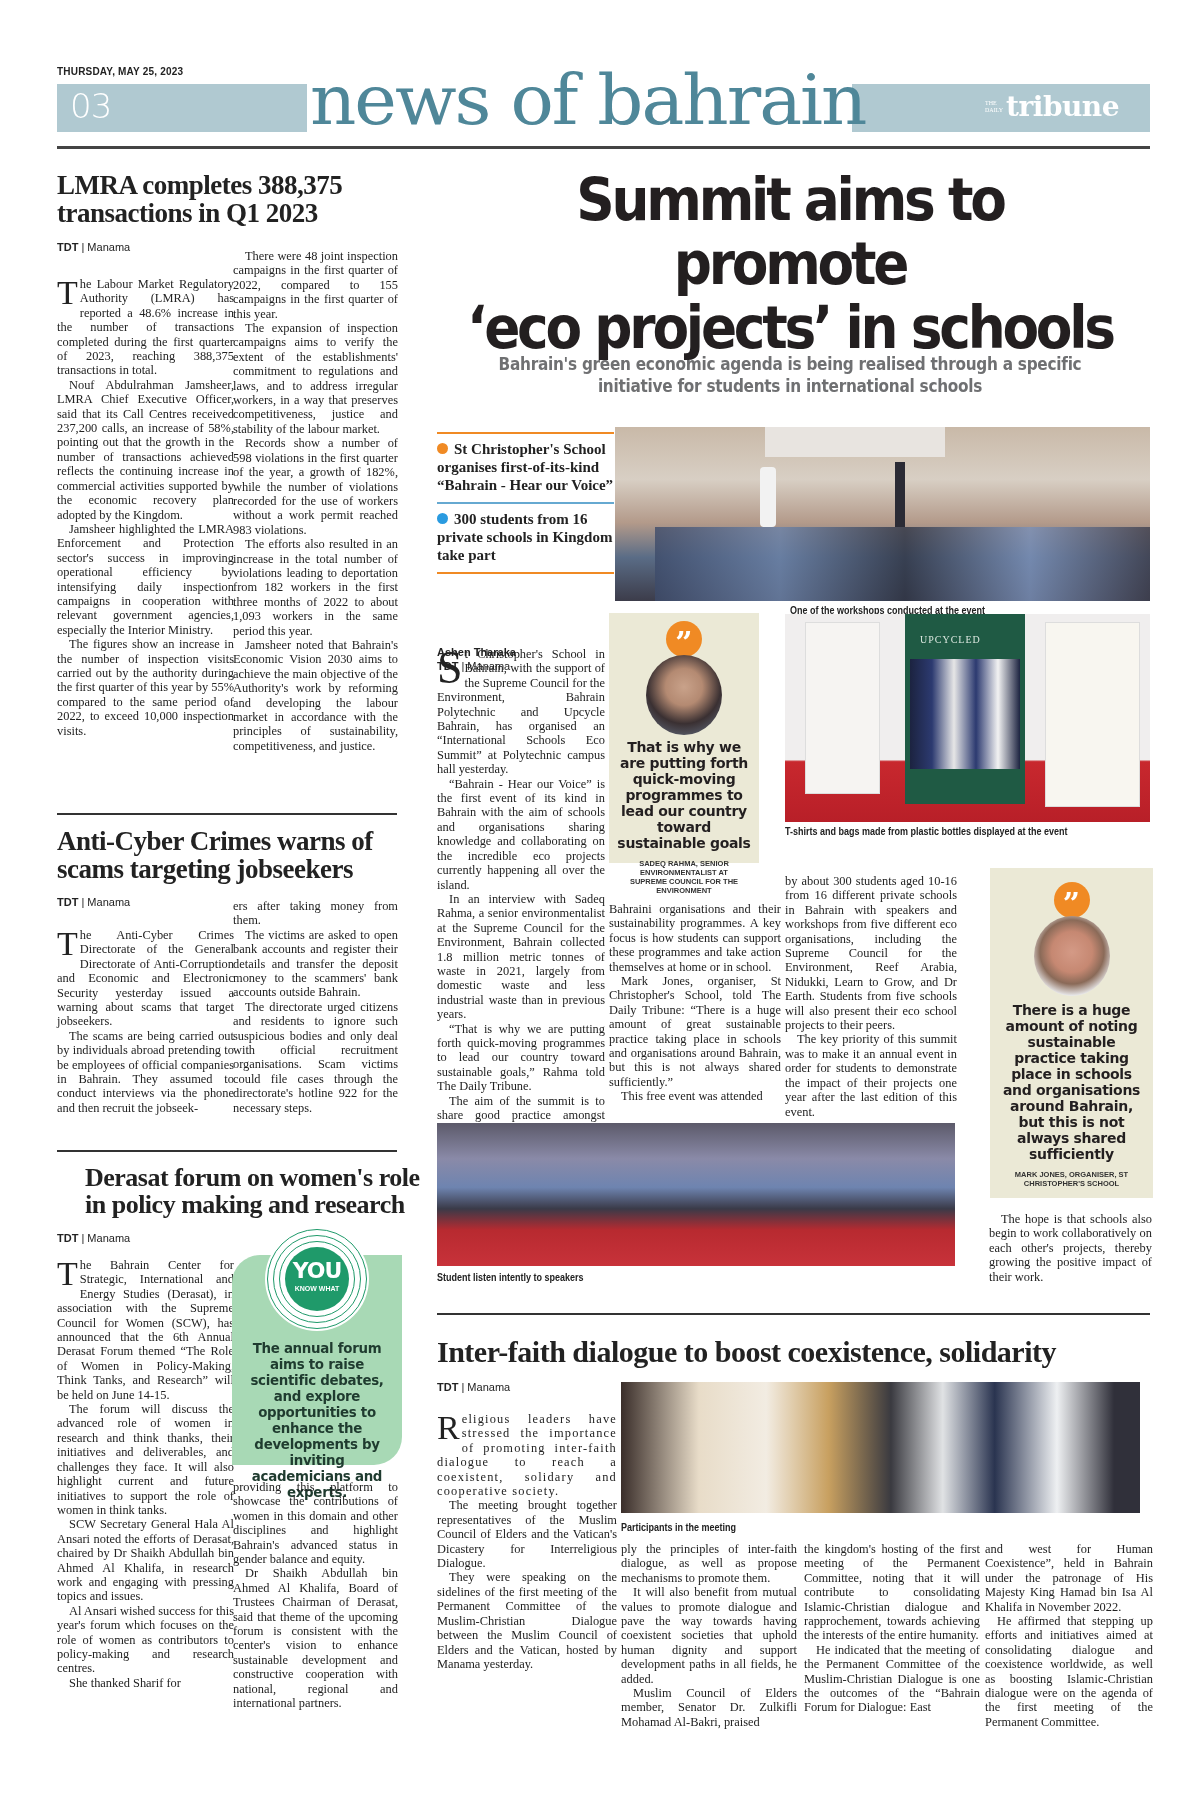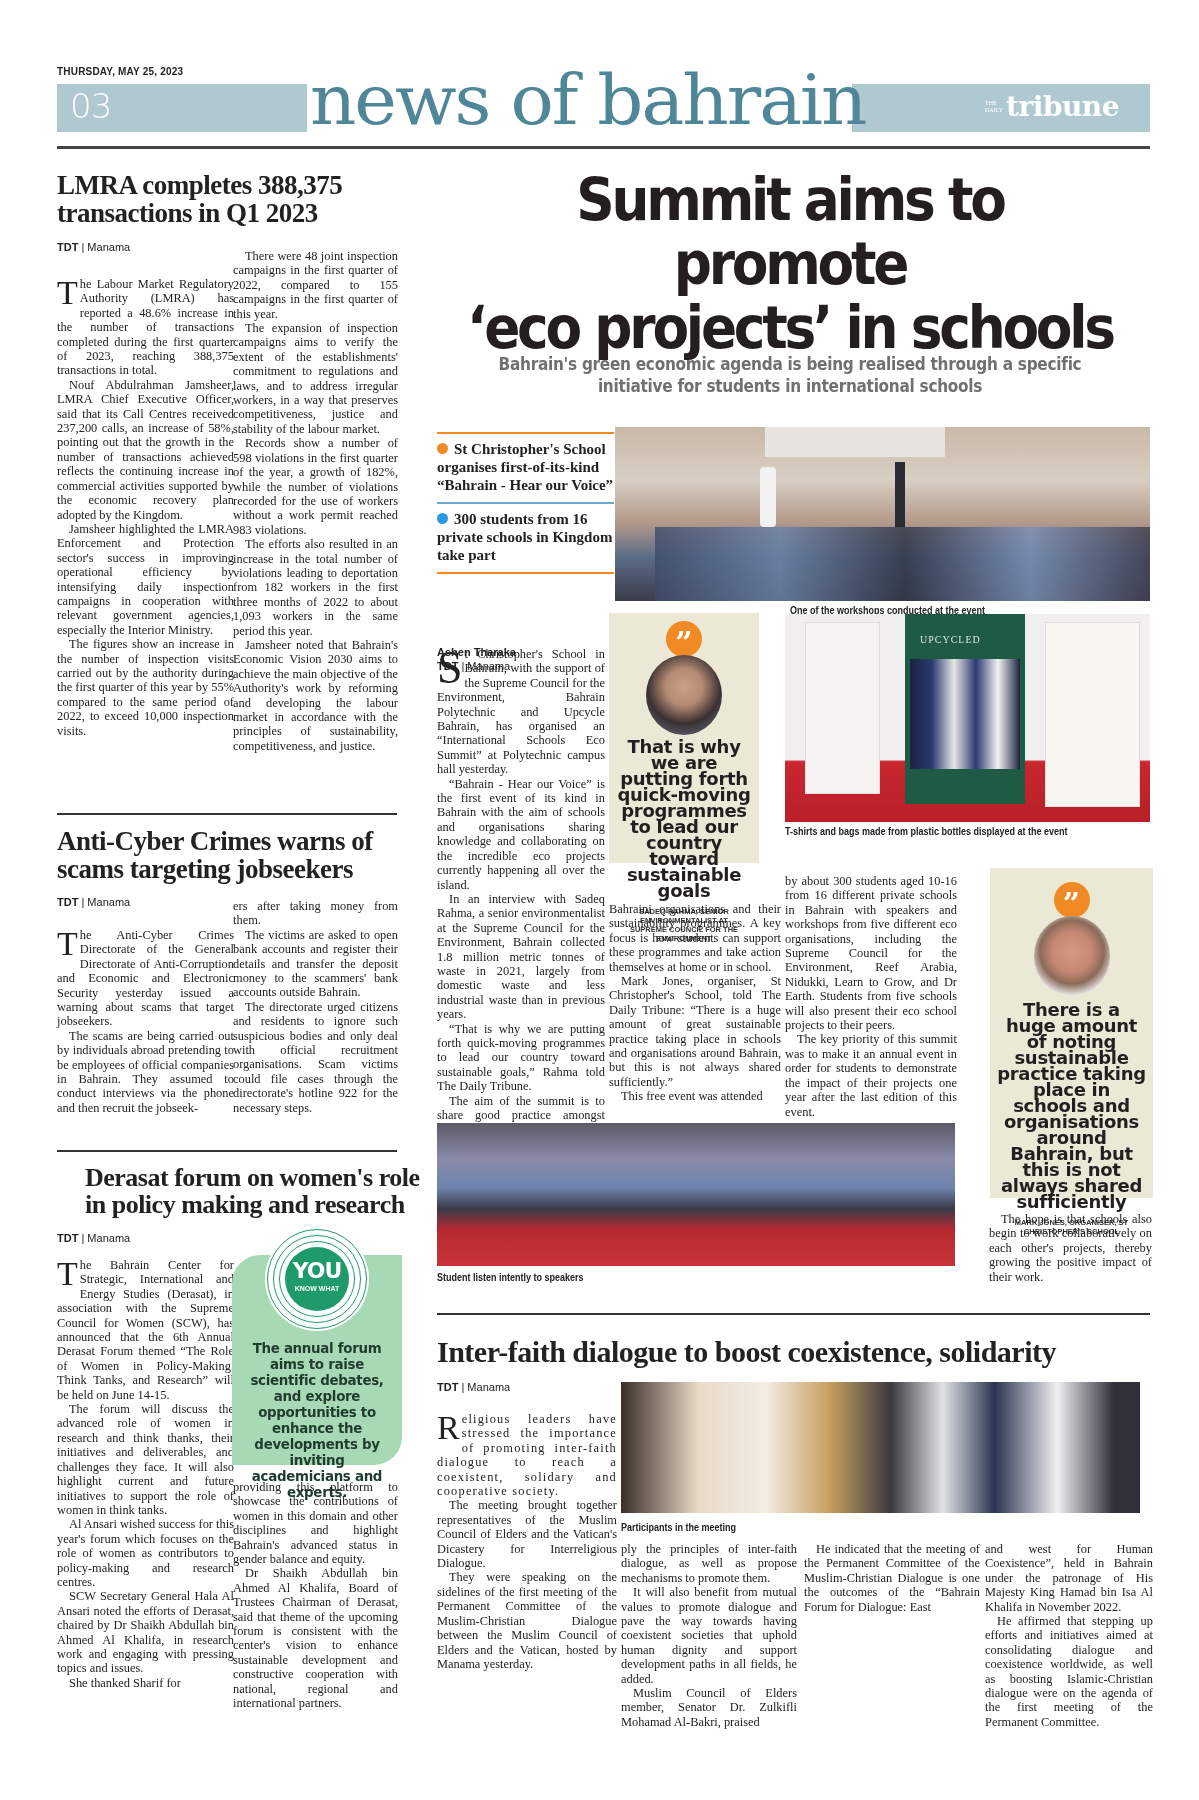--- a/index.html
+++ b/index.html
@@ -32,21 +32,21 @@
   .hl-item { border-top: 2px solid #f08a24; padding: 6px 0 8px; font-family: "Liberation Serif", serif; font-weight: bold; font-size: 15px; line-height: 18px; }
   .hl-item.blue { border-top-color: #66a9d1; }
   .hl-end { border-top: 2px solid #f08a24; }
   .dot { display: inline-block; width: 11px; height: 11px; border-radius: 50%; margin-right: 6px; vertical-align: 0px; }
   .photo { background: #8a7a70; overflow: hidden; }
   .caption { font-family: "Liberation Sans", sans-serif; font-size: 10px; font-weight: bold; color: #222; transform: scaleX(0.9); transform-origin: left; white-space: nowrap; }
 
   .quote-box { background: #ebe9d6; text-align: center; }
   .quote-mark { width: 36px; height: 36px; border-radius: 50%; background: #f08a24; color: #fff; font-size: 30px; font-weight: bold; line-height: 44px; margin: 0 auto; font-family: "DejaVu Serif", serif; }
   .portrait { width: 76px; height: 80px; border-radius: 50%; margin: -2px auto 0; }
-  .quote-text { font-family: "DejaVu Sans", sans-serif; font-weight: bold; font-size: 18px; line-height: 16px; color: #231f20; padding: 0 6px; letter-spacing: -0.3px; }
+  .quote-text { font-family: "DejaVu Sans", sans-serif; font-weight: bold; font-size: 14px; line-height: 16px; color: #231f20; padding: 0 6px; letter-spacing: -0.3px; }
   .quote-attr { font-family: "Liberation Sans", sans-serif; font-weight: bold; font-size: 7.5px; line-height: 9px; color: #333; margin-top: 8px; padding: 0 12px; }
 
   .you-box { background: #a8d9b5; border-radius: 28px 0 28px 0; text-align: center; }
   .you-badge { width: 104px; height: 104px; border-radius: 50%; margin: 0 auto; background: #ffffff; position: relative; }
   .you-ring { position: absolute; border-radius: 50%; border: 1.5px solid #1f9a6a; }
   .you-core { position: absolute; left: 20px; top: 20px; width: 64px; height: 64px; border-radius: 50%; background: #1f9a6a; color: #fff; }
   .you-core .you { font-family: "DejaVu Sans", sans-serif; font-weight: bold; font-size: 22px; line-height: 22px; margin-top: 13px; letter-spacing: -1px; }
   .you-core .kw { font-family: "Liberation Sans", sans-serif; font-weight: bold; font-size: 7px; margin-top: 3px; }
   .you-text { font-family: "DejaVu Sans", sans-serif; font-weight: bold; font-size: 13.4px; line-height: 16px; color: #1f3b2f; margin-top: 10px; padding: 0 8px; letter-spacing: -0.3px; }
 </style>
@@ -100,22 +100,22 @@
   </div>
 </section>
 <div class="abs rule" style="left:57px;top:1150px;width:340px;"></div>
 
 <section>
   <h2 class="abs head" style="left:57px;top:1165px;width:345px;font-size:26px;margin-left:28px;">Derasat forum on women's role in policy making and research</h2>
   <div class="abs byline" style="left:57px;top:1232px;"><b>TDT</b> <span>| Manama</span></div>
   <div class="abs col" style="left:57px;top:1258px;width:177px;">
     <p class="first"><span class="dropcap">T</span><span>he Bahrain Center for Strategic, International and Energy Studies (Derasat), in association with the Supreme Council for Women (SCW), has announced that the 6th Annual Derasat Forum themed “The Role of Women in Policy-Making, Think Tanks, and Research” will be held on June 14-15.</span></p>
     <p>The forum will discuss the advanced role of women in research and think thanks, their initiatives and deliverables, and challenges they face. It will also highlight current and future initiatives to support the role of women in think tanks.</p>
+    <p>SCW Secretary General Hala Al Ansari noted the efforts of Derasat, chaired by Dr Shaikh Abdullah bin Ahmed Al Khalifa, in research work and engaging with pressing topics and issues.</p>
     <p>Al Ansari wished success for this year's forum which focuses on the role of women as contributors to policy-making and research centres.</p>
-    <p>SCW Secretary General Hala Al Ansari noted the efforts of Derasat, chaired by Dr Shaikh Abdullah bin Ahmed Al Khalifa, in research work and engaging with pressing topics and issues.</p>
     <p>She thanked Sharif for</p>
   </div>
   <div class="abs you-box" style="left:232px;top:1255px;width:170px;height:210px;">
     <div class="you-badge" style="margin-top:-28px;">
       <div class="you-ring" style="left:2px;top:2px;width:100px;height:100px;"></div>
       <div class="you-ring" style="left:8px;top:8px;width:88px;height:88px;"></div>
       <div class="you-ring" style="left:14px;top:14px;width:76px;height:76px;"></div>
       <div class="you-core">
         <div class="you">YOU</div>
         <div class="kw">KNOW WHAT</div>
@@ -212,19 +212,20 @@
     <p class="first"><span class="dropcap">R</span><span style="letter-spacing:1.2px">eligious leaders have stressed the importance of promoting inter-faith dialogue to reach a coexistent, solidary and cooperative society.</span></p>
     <p>The meeting brought together representatives of the Muslim Council of Elders and the Vatican's Dicastery for Interreligious Dialogue.</p>
     <p>They were speaking on the sidelines of the first meeting of the Permanent Committee of the Muslim-Christian Dialogue between the Muslim Council of Elders and the Vatican, hosted by Manama yesterday.</p>
   </div>
   <div class="abs col" style="left:621px;top:1542px;width:176px;">
     <p class="first">ply the principles of inter-faith dialogue, as well as propose mechanisms to promote them.</p>
     <p>It will also benefit from mutual values to promote dialogue and pave the way towards having coexistent societies that uphold human dignity and support development paths in all fields, he added.</p>
     <p>Muslim Council of Elders member, Senator Dr. Zulkifli Mohamad Al-Bakri, praised</p>
   </div>
   <div class="abs col" style="left:804px;top:1542px;width:176px;">
+    <p class="first">the kingdom's hosting of the first meeting of the Permanent Committee, noting that it will contribute to consolidating Islamic-Christian dialogue and rapprochement, towards achieving the interests of the entire humanity.</p>
     <p>He indicated that the meeting of the Permanent Committee of the Muslim-Christian Dialogue is one the outcomes of the “Bahrain Forum for Dialogue: East</p>
   </div>
   <div class="abs col" style="left:985px;top:1542px;width:168px;">
     <p class="first">and west for Human Coexistence”, held in Bahrain under the patronage of His Majesty King Hamad bin Isa Al Khalifa in November 2022.</p>
     <p>He affirmed that stepping up efforts and initiatives aimed at consolidating dialogue and coexistence worldwide, as well as boosting Islamic-Christian dialogue were on the agenda of the first meeting of the Permanent Committee.</p>
   </div>
 </section>
 
 </body></html>

